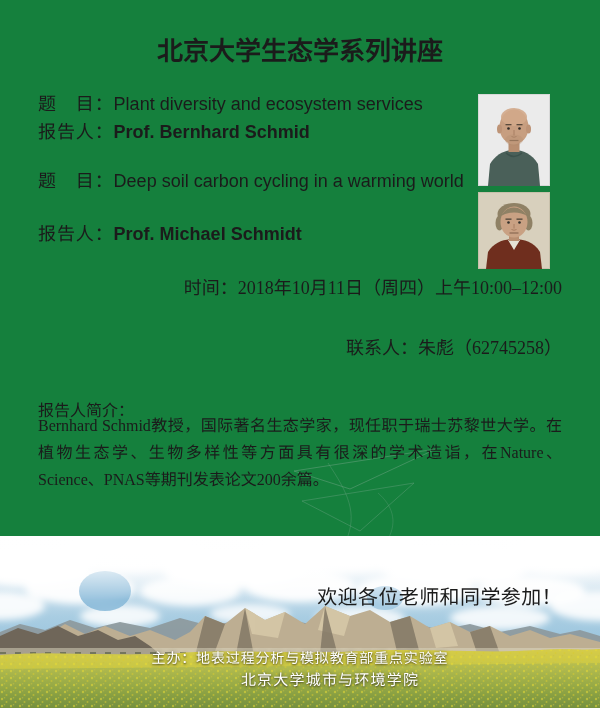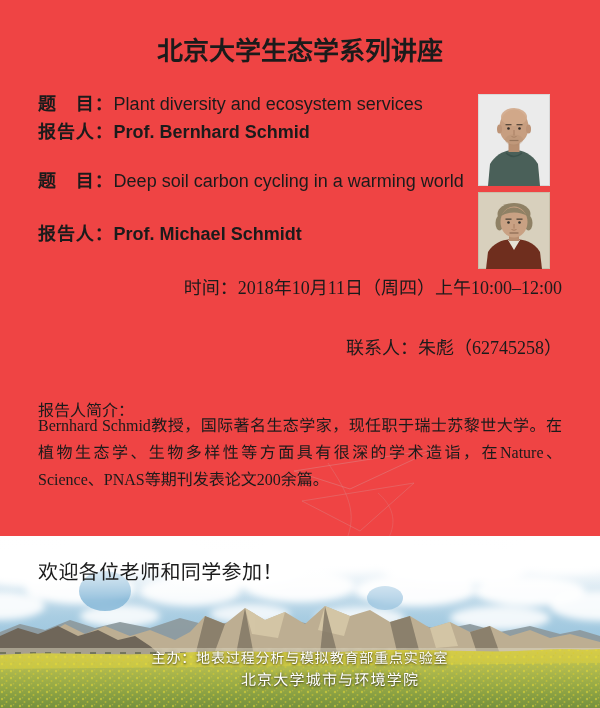--- a/index.html
+++ b/index.html
@@ -1,32 +1,32 @@
 <!DOCTYPE html>
 <html lang="zh-CN"><head>
 <meta charset="utf-8">
 <style>
   html,body{margin:0;padding:0;background:#ffffff;}
   .poster{
     position:relative;
     width:600px;height:708px;
-    background:#ef4444;
+    background:#15803d;
     overflow:hidden;
     font-family:"Liberation Sans",sans-serif;
     color:#1b1b1b;
   }
   
   .abs{position:absolute;left:38px;right:38px;z-index:3;}
   .poster-title{
     top:36px;text-align:center;
     font-size:26px;font-weight:700;line-height:30px;
     font-family:"Liberation Sans",sans-serif;
   }
   .lec-line{font-size:18px;line-height:24px;white-space:nowrap;}
-  .cjk-label{font-weight:700;letter-spacing:.05em;margin-top:36px;}
+  .cjk-label{font-weight:400;letter-spacing:.05em;margin-top:36px;}
   .topic-text{font-weight:400;text-align:center;}
   .speaker-name{font-weight:700;}
   #lec1-topic{top:92px;}
   #lec1-speaker{top:120px;}
   #lec2-topic1{top:169px;}
   #lec2-topic2{top:196px;}
   #lec2-speaker{top:222px;}
   .info-line{
     font-family:"Liberation Serif",serif;
     font-size:18px;line-height:24px;white-space:nowrap;text-align:right;
@@ -41,24 +41,25 @@
   }
   .bio-para{
     font-family:"Liberation Serif",serif;
     font-size:16px;line-height:27px;
     text-align:justify;text-justify:inter-ideograph;
     margin:0;
   }
   #bio-p1{top:412px;}
   #bio-p2{top:493px;}
   .welcome-line{
-    top:558px;
+    top:583px;
     font-family:"Liberation Serif",serif;
     font-size:20px;line-height:28px;letter-spacing:.02em;
     z-index:4;
+    text-align:right;
   }
   
   .portrait{position:absolute;z-index:3;font-size:0;}
   #photo1{left:478px;top:94px;width:72px;height:92px;}
   #photo2{left:478px;top:192px;width:72px;height:77px;}
   .portrait svg{display:block;}
   
   .watermark{position:absolute;left:288px;top:443px;width:160px;height:105px;z-index:1;opacity:.45;}
   
   .landscape{position:absolute;left:0;top:536px;width:600px;height:172px;z-index:1;}

